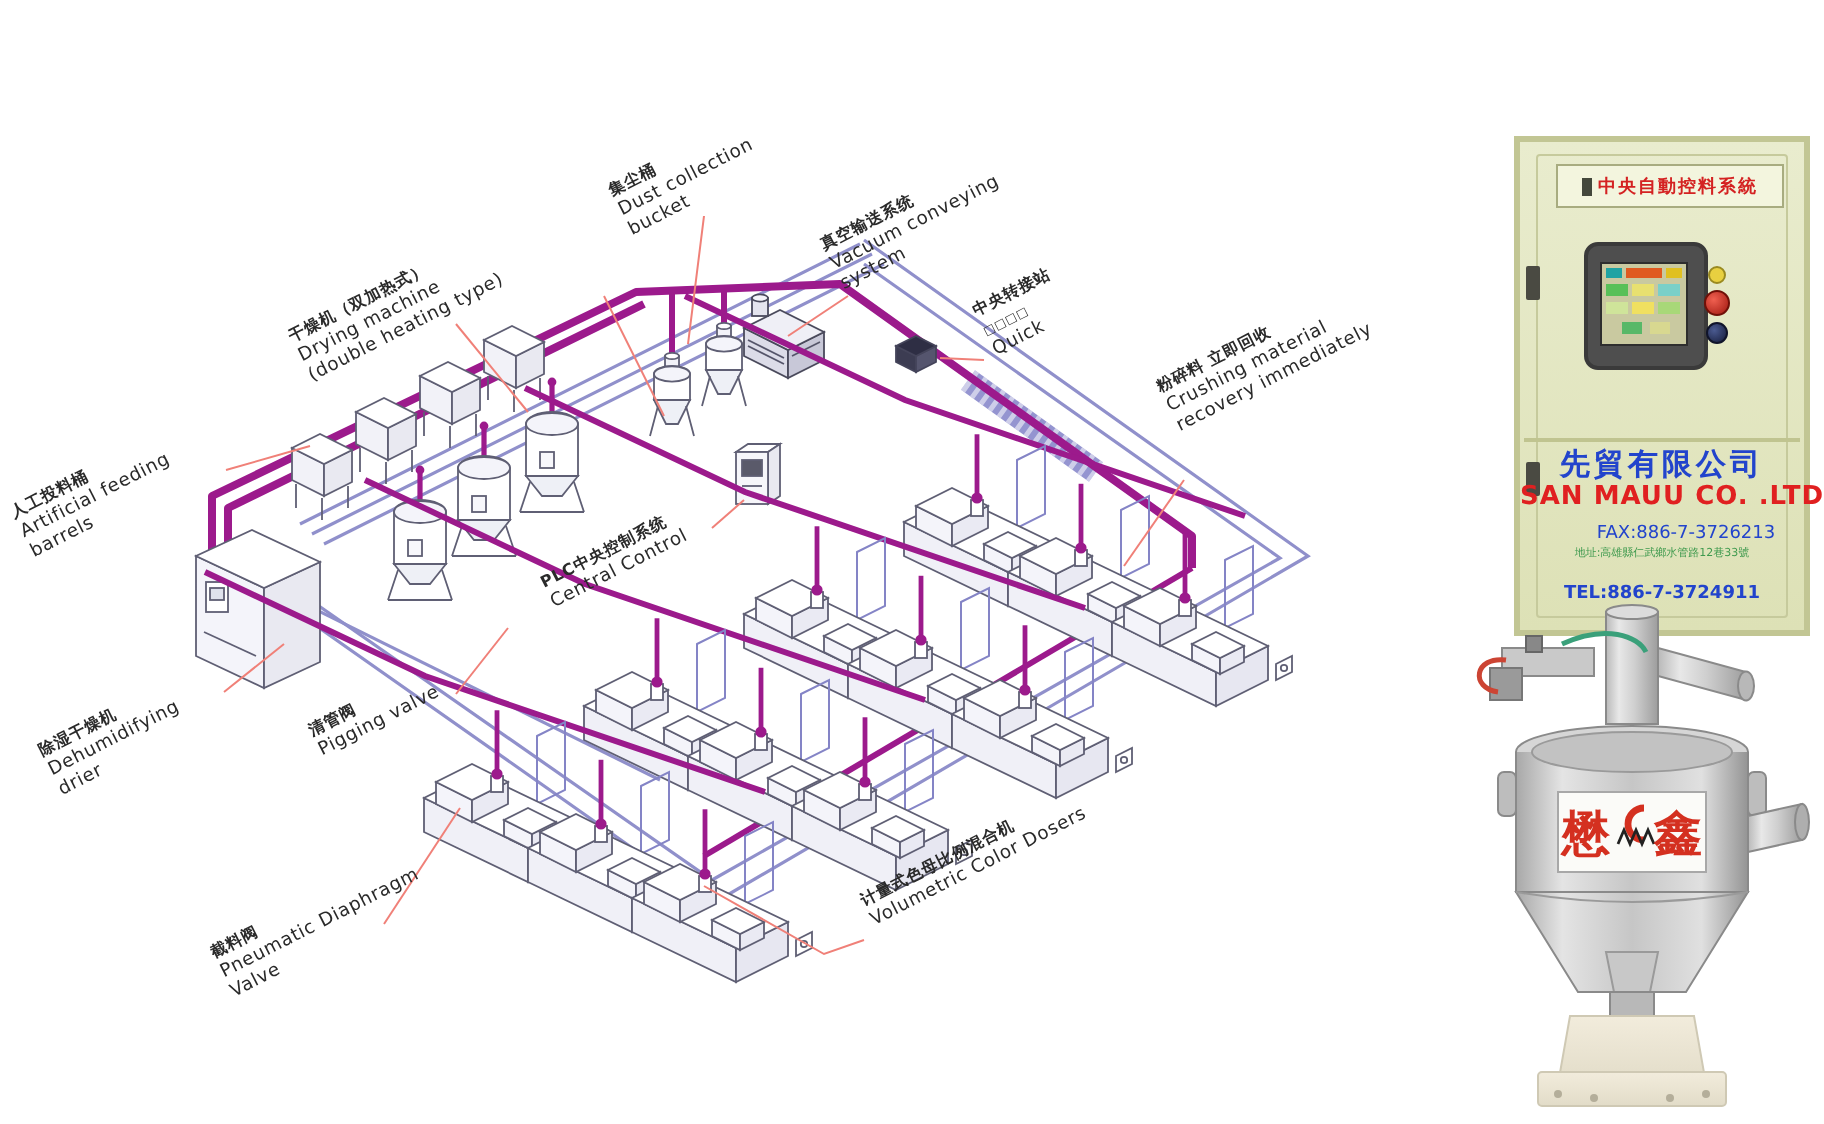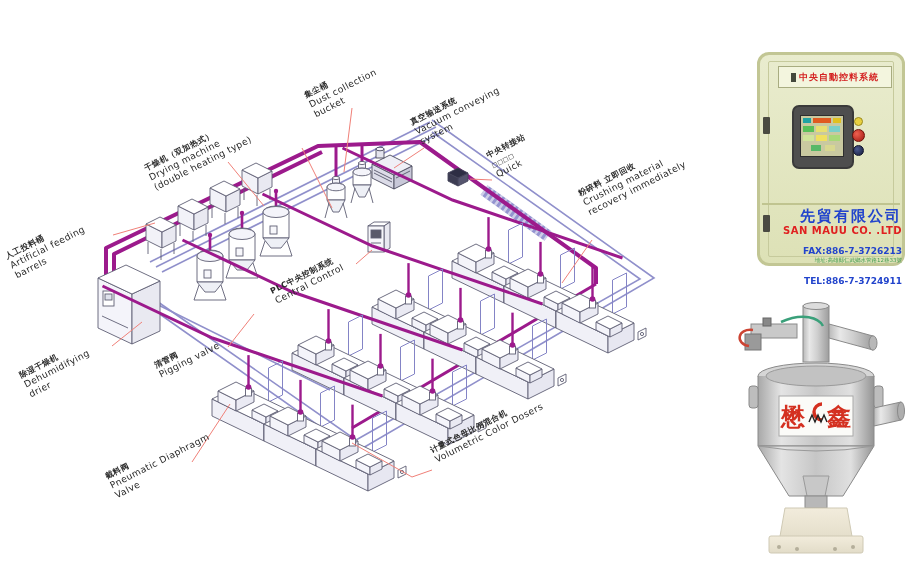--- a/index.html
+++ b/index.html
@@ -1,44 +1,44 @@
 <!DOCTYPE html>
 <html><head>
 <meta charset="utf-8">
 <style>
   html,body{margin:0;padding:0;background:#fff;}
   .stage{position:relative;width:912px;height:562px;background:#ffffff;overflow:hidden;
          font-family:"DejaVu Sans","Liberation Sans",sans-serif;}
   svg text{font-family:"DejaVu Sans","Liberation Sans",sans-serif;}
 
   
-  .panel{position:absolute;left:757px;top:52px;width:148px;height:214px;
+  .panel{position:absolute;left:757px;top:68px;width:148px;height:250px;
          background:linear-gradient(#e9ecce,#dde1b6);
-         border:3px solid #c2c694;border-radius:12px;box-sizing:border-box;}
+         border:3px solid #c2c694;border-radius:0;box-sizing:border-box;}
   .panel .door-line{position:absolute;left:8px;top:6px;right:8px;bottom:6px;
          border:1px solid #c6ca9c;border-radius:2px;pointer-events:none;}
   .panel .divider{position:absolute;left:2px;right:2px;top:148px;height:0;
          border-top:2px solid #c0c490;}
   .panel .hinge{position:absolute;left:3px;width:7px;height:17px;background:#4a4a42;border-radius:1px;}
   .panel .sign{position:absolute;left:18px;top:11px;width:112px;height:20px;
          background:#f3f5de;border:1px solid #a8ac80;display:flex;align-items:center;
          justify-content:center;gap:3px;}
   .panel .sign-dot{width:5px;height:9px;background:#44483c;display:inline-block;}
   .panel .sign-text{color:#d42222;font-size:9px;font-weight:bold;letter-spacing:1px;white-space:nowrap;}
   .panel .bezel{position:absolute;left:32px;top:50px;width:58px;height:60px;background:#4e4e4e;
          border:2px solid #3a3a3a;border-radius:7px;}
   .panel .screen{position:absolute;left:6px;top:8px;width:42px;height:40px;background:#c9c9a0;
          border:1px solid #2e2e2e;overflow:hidden;}
   .scr{position:absolute;}
   .panel .btn{position:absolute;border-radius:50%;}
-  .panel .txt{position:absolute;left:0;right:0;text-align:right;white-space:nowrap;}
+  .panel .txt{position:absolute;left:0;right:0;text-align:center;white-space:nowrap;}
   .panel .co-zh{top:152px;color:#2244cc;font-weight:bold;font-size:15px;letter-spacing:2px;}
-  .panel .co-en{top:170px;color:#e02020;font-weight:bold;font-size:10px;letter-spacing:.5px;}
+  .panel .co-en{top:170px;color:#e02020;font-weight:bold;font-size:13px;letter-spacing:.5px;}
   .panel .tel{top:181px;color:#2244cc;font-weight:bold;font-size:9px;margin-top:40px;}
-  .panel .fax{top:191px;color:#2244cc;font-weight:bold;font-size:9px;margin-left:24px;}
+  .panel .fax{top:191px;color:#2244cc;font-weight:normal;font-size:9px;margin-left:24px;}
   .panel .addr{top:202px;color:#3f9a4e;font-size:5.5px;}
 
   
   .hopper{position:absolute;left:723px;top:298px;width:186px;height:262px;}
 </style>
 </head>
 <body>
 <div class="stage">
 
 

